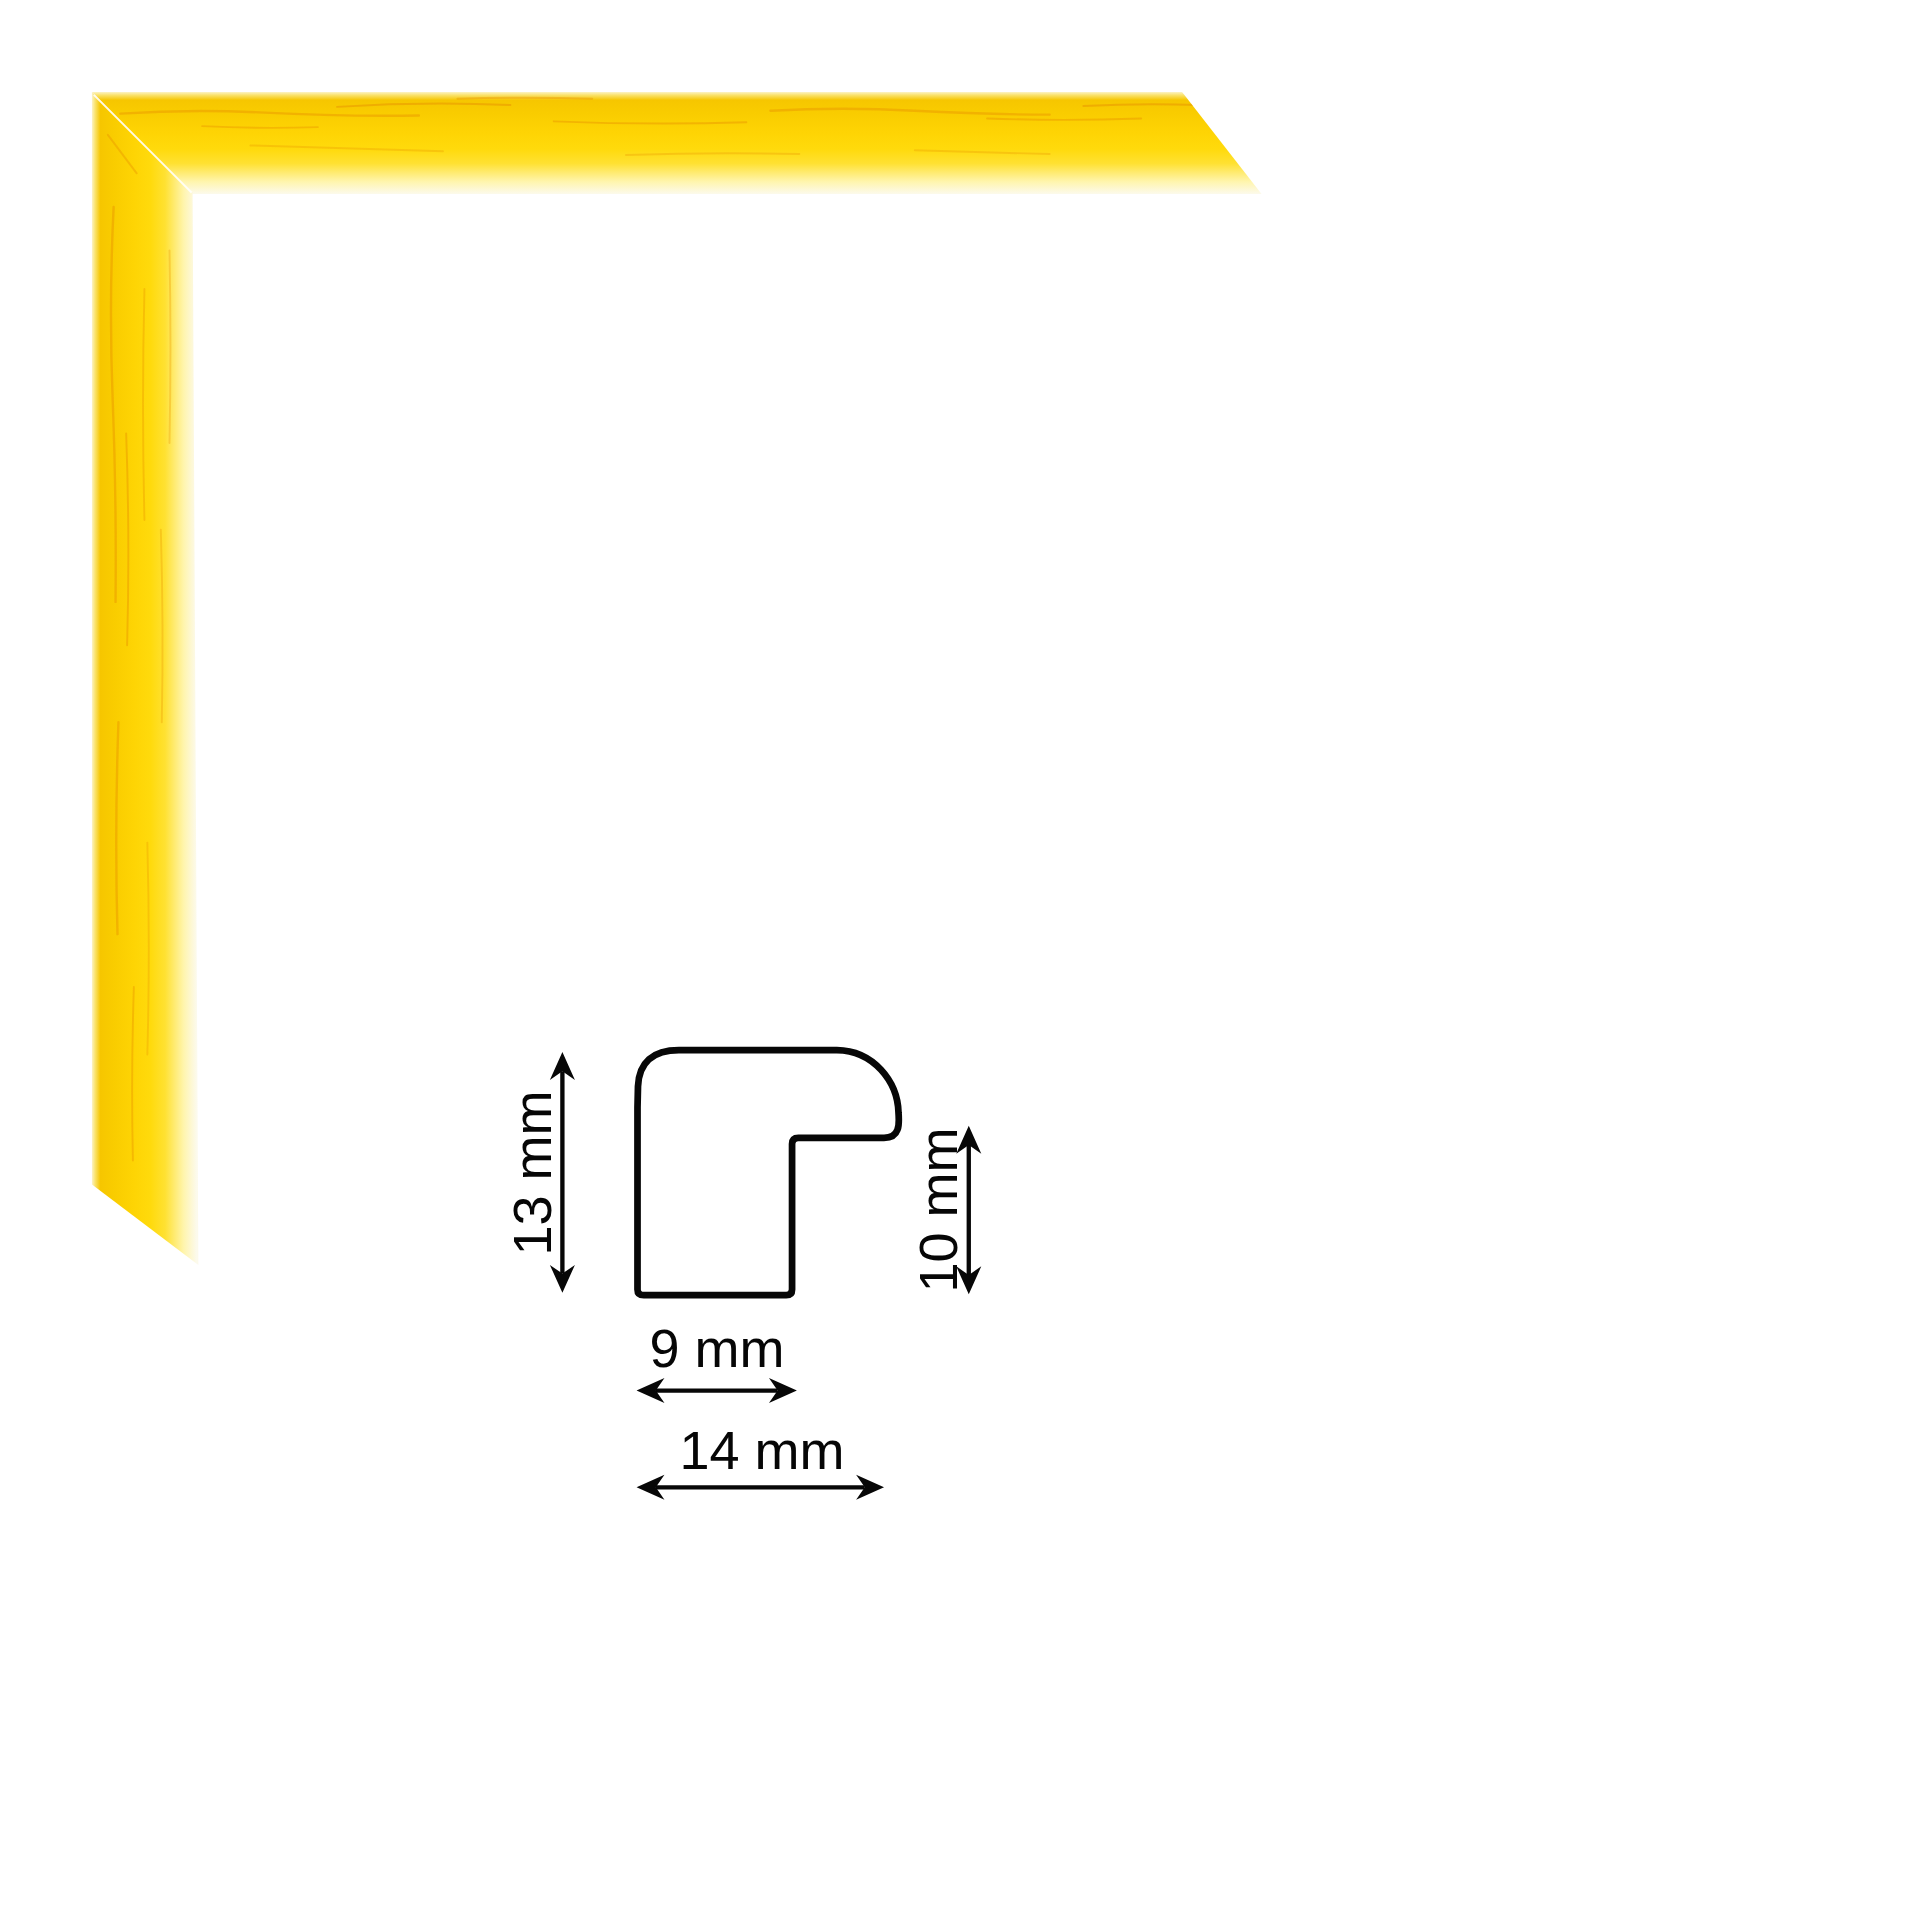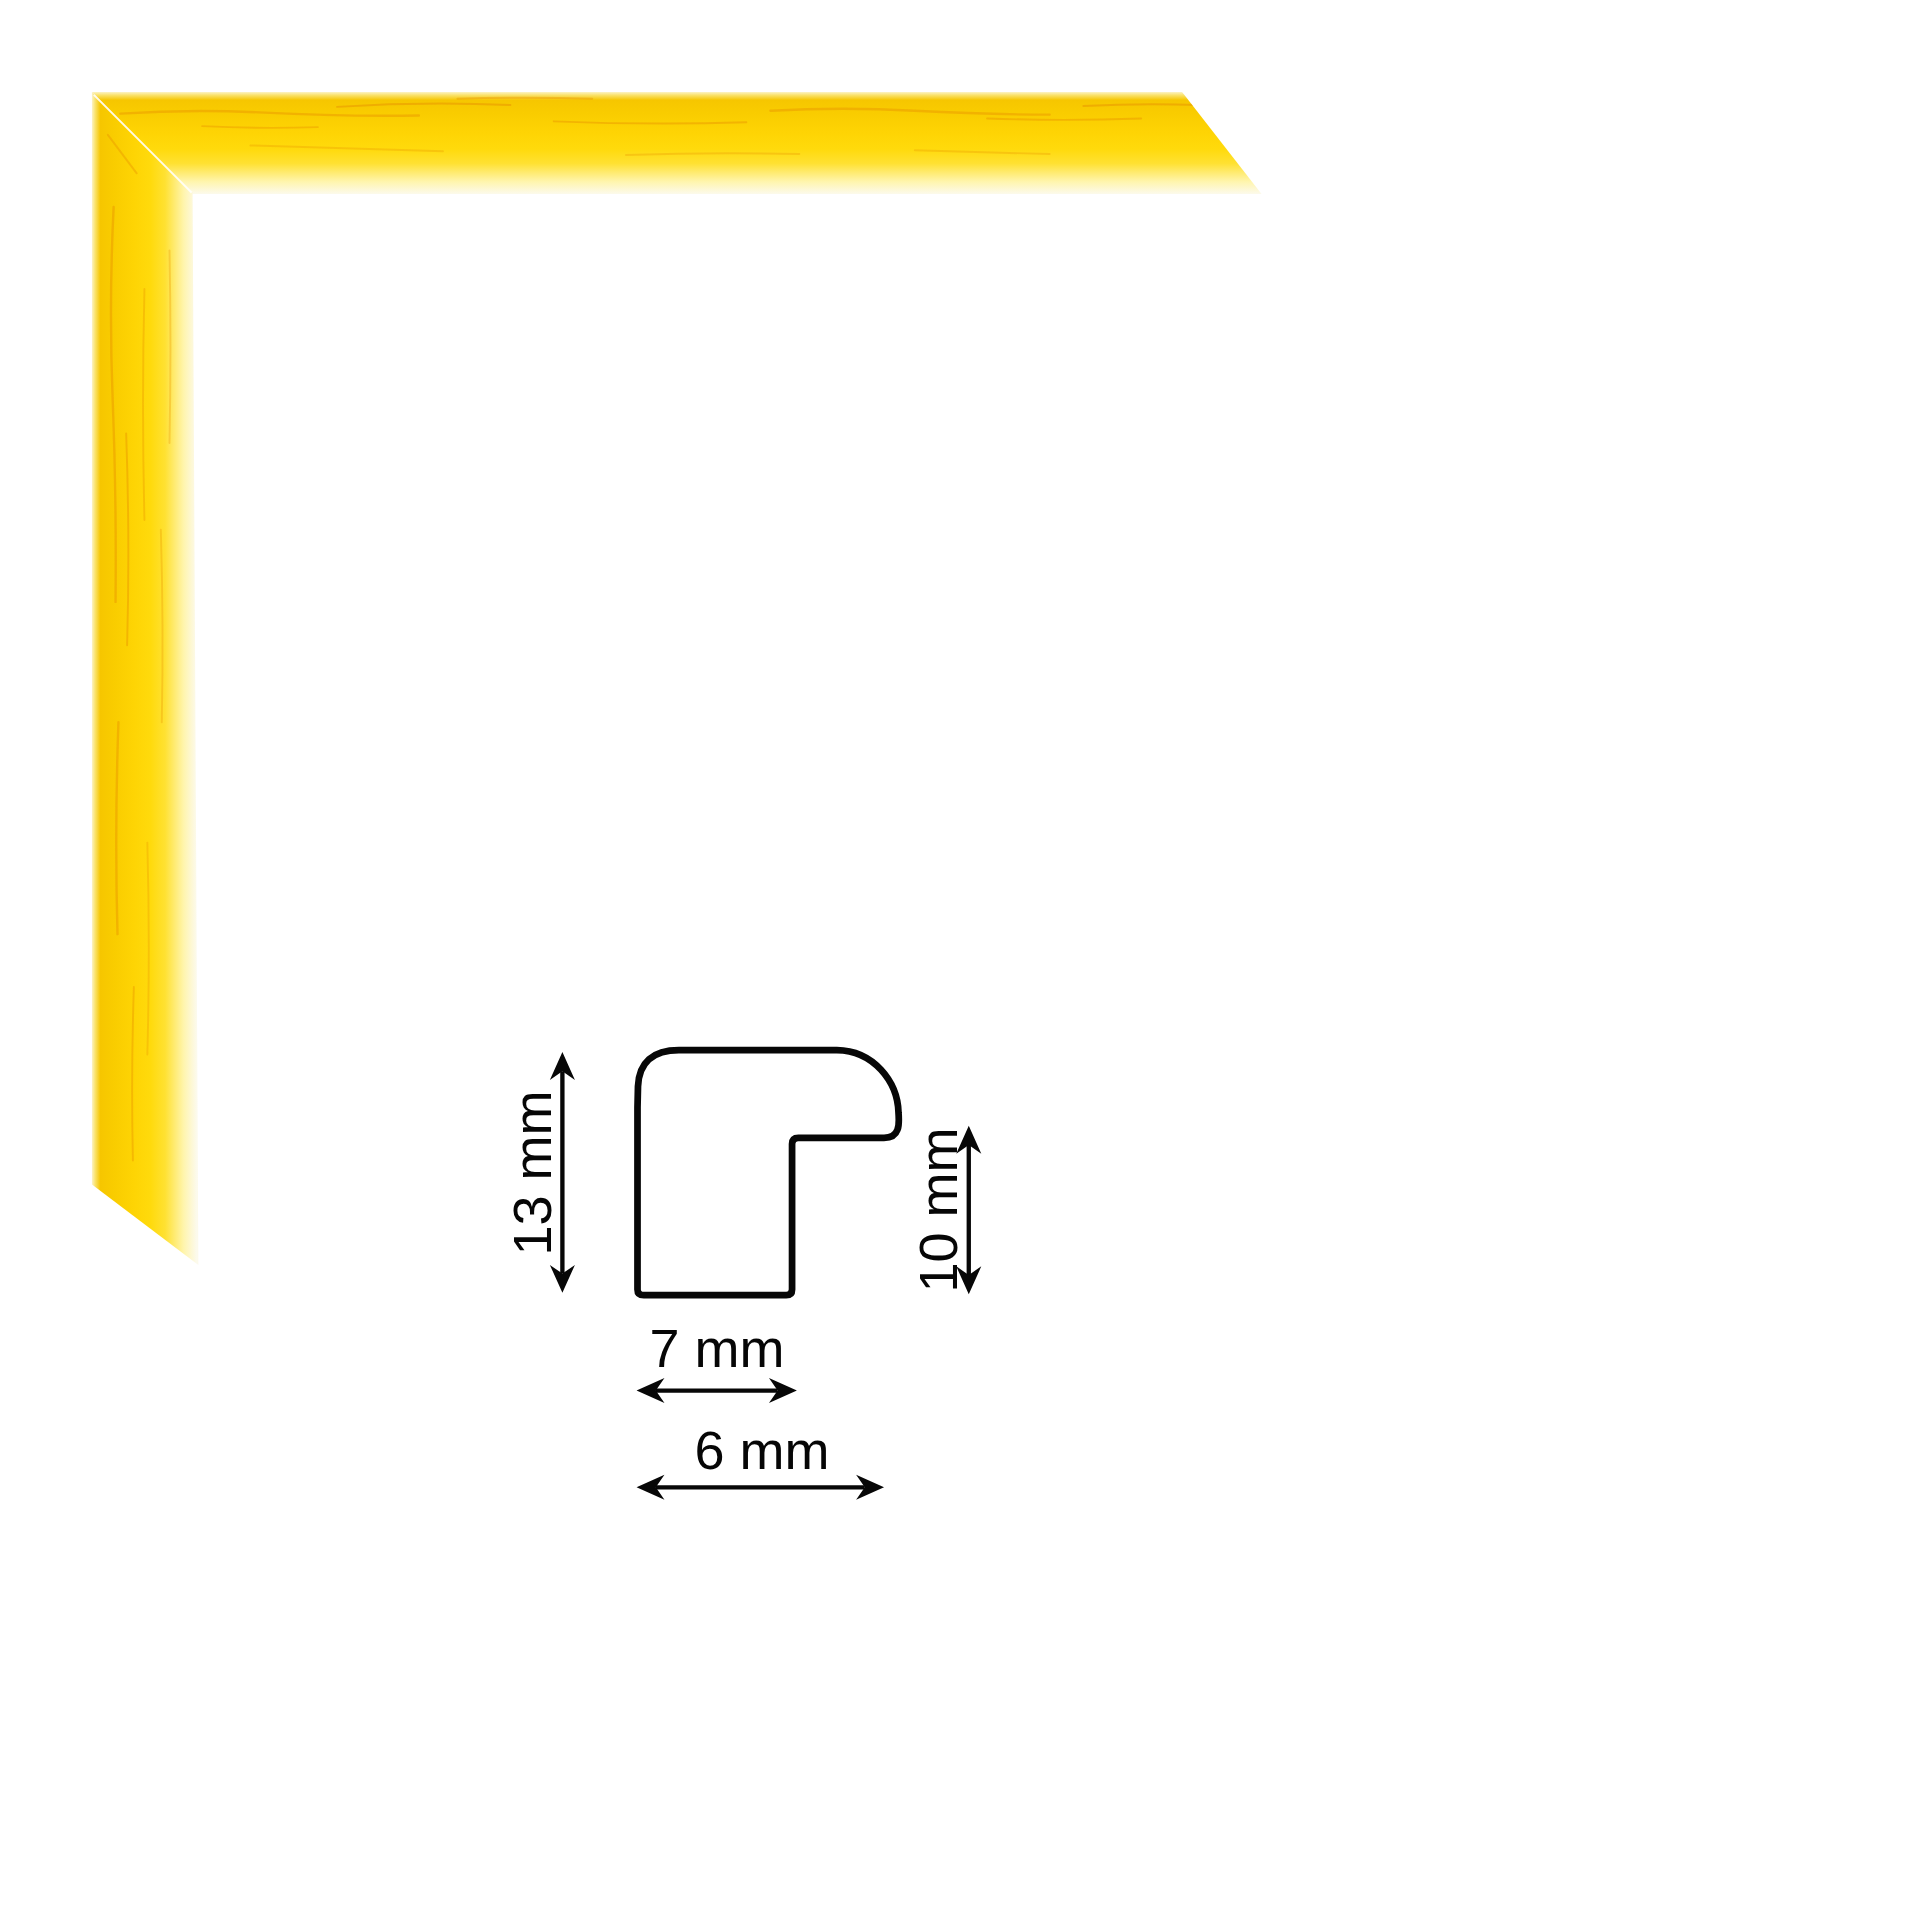--- a/index.html
+++ b/index.html
@@ -152,18 +152,18 @@
           <polygon points="1836,3089 1778,3063 1796,3089 1778,3115" stroke="none"></polygon>
         </g>
       </g>
     </g>
   </svg>
 
   <div class="dim-label vertical" style="left:532px; top:1173px;">13 mm</div>
 
   <div class="dim-label vertical" style="left:938px; top:1210px;">10 mm</div>
 
-  <div class="dim-label" style="left:717px; top:1348px;">7 mm</div>
+  <div class="dim-label" style="left:717px; top:1348px;">9 mm</div>
 
-  <div class="dim-label" style="left:762px; top:1450px;">6 mm</div>
+  <div class="dim-label" style="left:762px; top:1450px;">14 mm</div>
 
 </div>
 
 
 </body></html>

